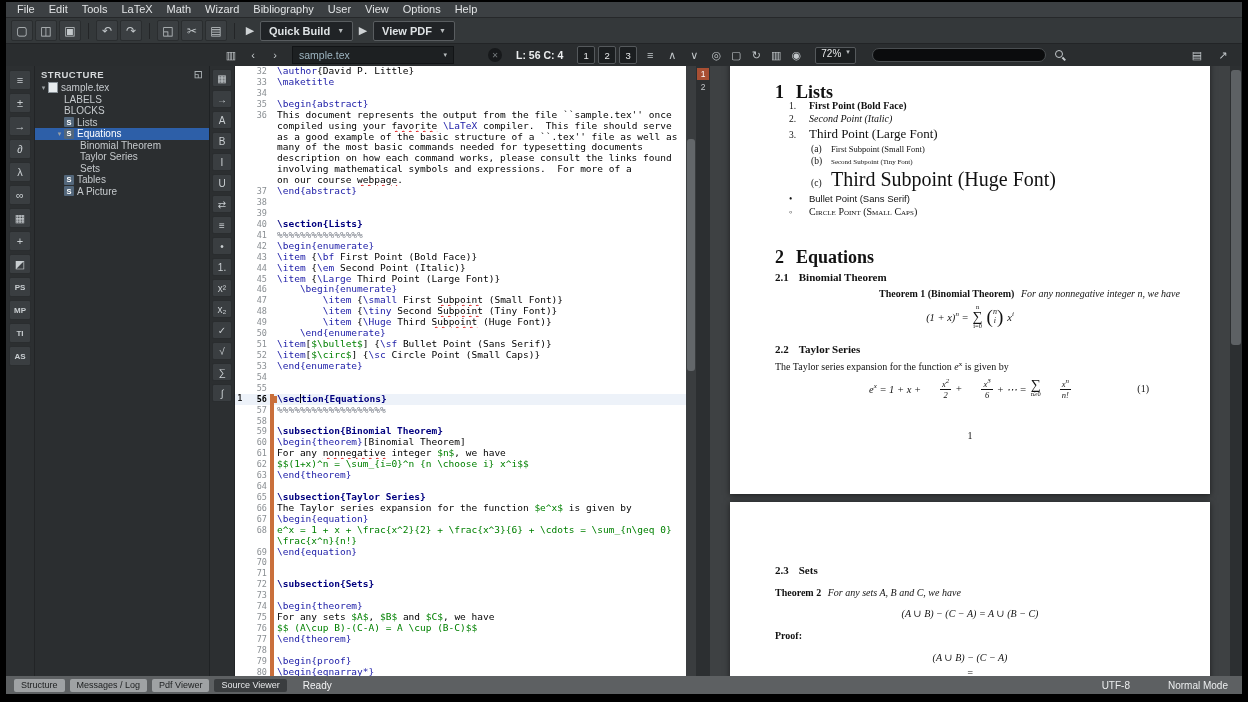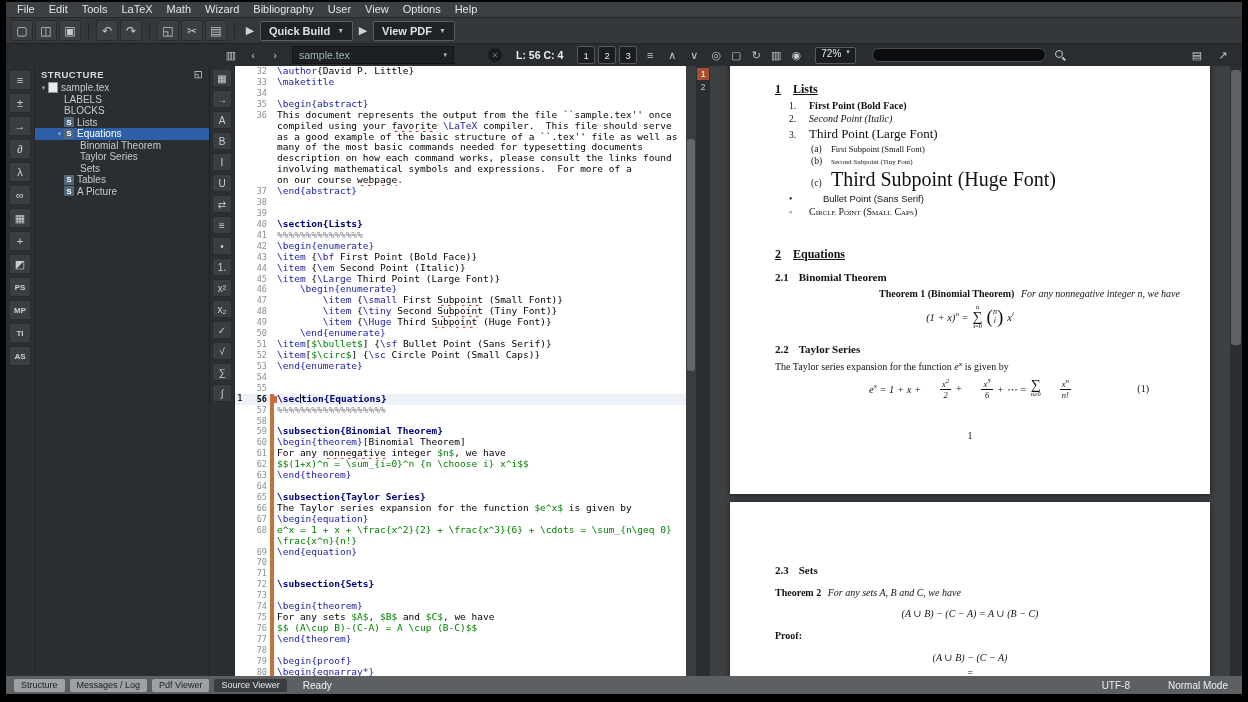--- a/index.html
+++ b/index.html
@@ -81,36 +81,36 @@
   .ed-scrollbar{position:absolute;right:0;top:0;bottom:0;width:10px;background:#3a3d3f;}
   .ed-thumb{position:absolute;left:1px;right:1px;top:12%;height:38%;background:#63676a;border-radius:3px;}
   
   .pages-col{width:14px;background:#2c2f31;display:flex;flex-direction:column;align-items:center;padding-top:2px;gap:1px;flex:none;}
   .page-no{width:12px;height:12px;font-size:8.5px;color:#c3c7ca;display:flex;align-items:center;justify-content:center;}
   .page-no.cur{background:#a84f33;color:#fff;}
   .pdf-viewer{width:520px;background:#3e4143;position:relative;overflow:hidden;flex:none;}
   .pdf-page{position:absolute;left:20px;width:480px;height:572px;background:#fff;
     box-shadow:0 1px 6px rgba(0,0,0,.55);font-family:"Liberation Serif","DejaVu Serif",serif;color:#111;}
   .pp{position:absolute;left:45px;right:30px;}
-  .p-sec{font-size:12px;font-weight:bold;text-decoration:underline;}
+  .p-sec{font-size:18px;font-weight:bold;}
   .p-sec .num{margin-right:12px;}
   .p-sub{font-size:11px;font-weight:bold;}
   .p-sub .num{margin-right:10px;}
   .p-thm{font-size:10px;}
   .p-thm b{margin-right:4px;}
   .pli{display:flex;align-items:baseline;margin-bottom:2px;padding-left:14px;}
   .pli-m{flex:none;width:20px;font-size:9.5px;}
   .pli.sub{padding-left:36px;}
   .pli.bold .pli-t{font-weight:bold;font-size:10px;}
   .pli.italic .pli-t{font-style:italic;font-size:10px;}
   .pli.large .pli-t{font-size:13px;}
   .pli.small .pli-t{font-size:8.5px;}
   .pli.tiny .pli-t{font-size:7px;}
   .pli.huge .pli-t{font-size:20px;}
-  .pli.sans .pli-t{font-family:"Liberation Sans",sans-serif;font-size:9.5px;margin-left:14px;}
+  .pli.sans .pli-t{font-family:"Liberation Sans",sans-serif;font-size:9.5px;}
   .pli.smallcaps .pli-t{font-variant:small-caps;font-size:10px;}
   .eq{position:absolute;left:45px;right:45px;display:flex;align-items:center;justify-content:center;gap:4px;
     font-size:10.5px;font-style:italic;}
   .eq sup{font-size:7px;}
   .sum{display:inline-flex;flex-direction:column;align-items:center;font-style:normal;line-height:1;}
   .sum .t{font-size:6.5px;}
   .sum .s{font-size:14px;line-height:12px;}
   .sum .b{font-size:6.5px;}
   .binom{display:inline-flex;align-items:center;}
   .bparen{font-size:19px;font-weight:300;line-height:18px;font-style:normal;}

